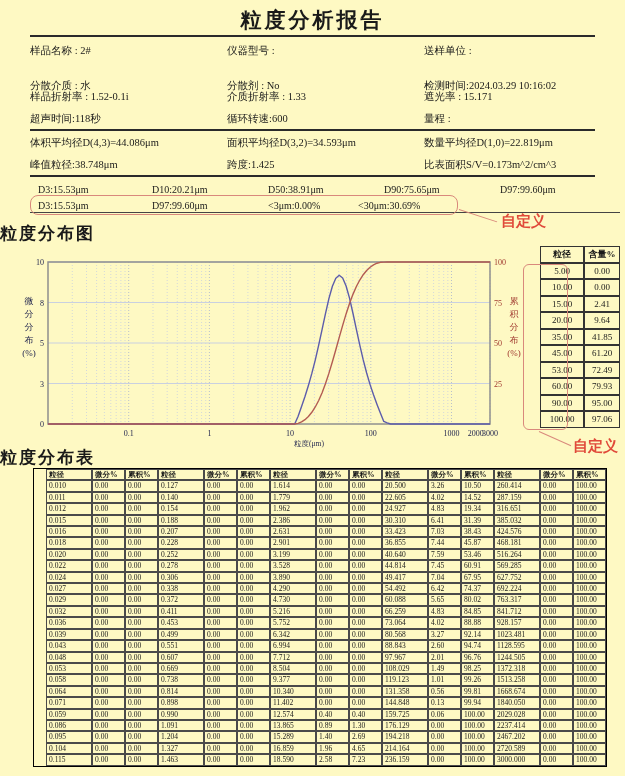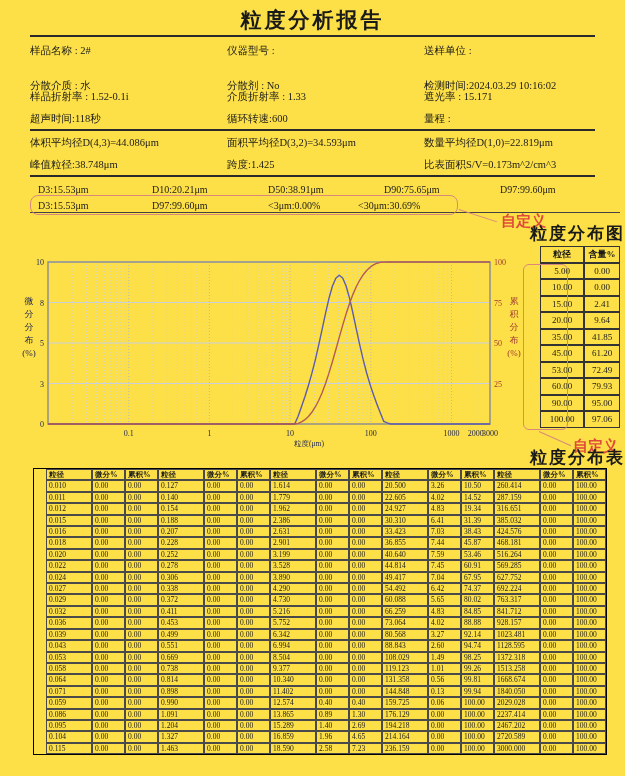--- a/index.html
+++ b/index.html
@@ -1,16 +1,16 @@
 <!DOCTYPE html>
 <html><head>
 <meta charset="utf-8">
 <style>
   html,body{margin:0;padding:0;background:#fff;}
-  .page{position:relative;width:625px;height:776px;background:#fde047;overflow:hidden;
+  .page{position:relative;width:625px;height:776px;background:#fef9c3;overflow:hidden;
         font-family:"Liberation Serif","DejaVu Serif",serif;color:#1a1a1a;}
   .abs{position:absolute;}
   .report-title{top:6px;left:0;width:625px;text-align:center;font-size:21px;font-weight:bold;letter-spacing:3px;}
   .rule{left:30px;width:565px;background:#2a2a2a;}
   .rule1{top:35px;height:2px;}
   .rule2{top:129px;height:2px;}
   .rule3{top:175px;height:1.5px;}
   .rule4{top:212px;height:1px;left:30px;width:590px;background:#444;}
   .inforow{left:0;top:0;width:625px;height:15px;font-size:10.5px;}
   .inforow span{position:absolute;white-space:nowrap;}
@@ -25,21 +25,21 @@
   .cx1{left:38px;} .cx2{left:152px;} .cx3{left:268px;} .cx4{left:358px;}
   .hibox{border:1.5px solid #d9897c;border-radius:8px;background:transparent;}
   .hibox1{left:30px;top:195px;width:426px;height:18px;}
   .hibox2{left:523px;top:264px;width:43px;height:164px;border-radius:6px;}
   .callout-line{height:0;border-top:1.5px solid #d9897c;transform-origin:left center;}
   .cl1{left:459px;top:209px;width:40px;transform:rotate(18deg);}
   .cl2{left:539px;top:431px;width:35px;transform:rotate(24deg);}
   .callout-label{color:#e04a3a;font-weight:bold;font-size:15px;white-space:nowrap;}
   .cb1{left:501px;top:212px;}
   .cb2{left:573px;top:437px;}
-  .sec-title{left:0;width:625px;text-align:right;font-size:17px;font-weight:bold;letter-spacing:2px;}
+  .sec-title{left:0;width:625px;text-align:left;font-size:17px;font-weight:bold;letter-spacing:2px;}
   .sec1{top:222px;} .sec2{top:446px;}
   .chart-svg{left:0;top:240px;}
   .vlab{width:14px;text-align:center;font-size:9px;line-height:13px;color:#22264f;}
   .vlab-left{left:22px;top:295px;}
   .vlab-right{left:507px;top:295px;color:#a0392f;}
   table{border-collapse:separate;border-spacing:0;table-layout:fixed;padding-left:12px;}
   .side-table{left:528px;top:246px;width:80px;font-size:9px;}
   .side-table th,.side-table td{border:1px solid #333;height:14.5px;line-height:14.5px;
       padding:0;text-align:center;font-weight:normal;white-space:nowrap;overflow:hidden;}
   .side-table th{font-weight:bold;}
@@ -534,20 +534,37 @@
           <td>0.00</td>
           <td>0.00</td>
           <td>88.843</td>
           <td>2.60</td>
           <td>94.74</td>
           <td>1128.595</td>
           <td>0.00</td>
           <td>100.00</td>
         </tr>
         <tr>
+          <td>0.048</td>
+          <td>0.00</td>
+          <td>0.00</td>
+          <td>0.607</td>
+          <td>0.00</td>
+          <td>0.00</td>
+          <td>7.712</td>
+          <td>0.00</td>
+          <td>0.00</td>
+          <td>97.967</td>
+          <td>2.01</td>
+          <td>96.76</td>
+          <td>1244.505</td>
+          <td>0.00</td>
+          <td>100.00</td>
+        </tr>
+        <tr>
           <td>0.053</td>
           <td>0.00</td>
           <td>0.00</td>
           <td>0.669</td>
           <td>0.00</td>
           <td>0.00</td>
           <td>8.504</td>
           <td>0.00</td>
           <td>0.00</td>
           <td>108.029</td>

